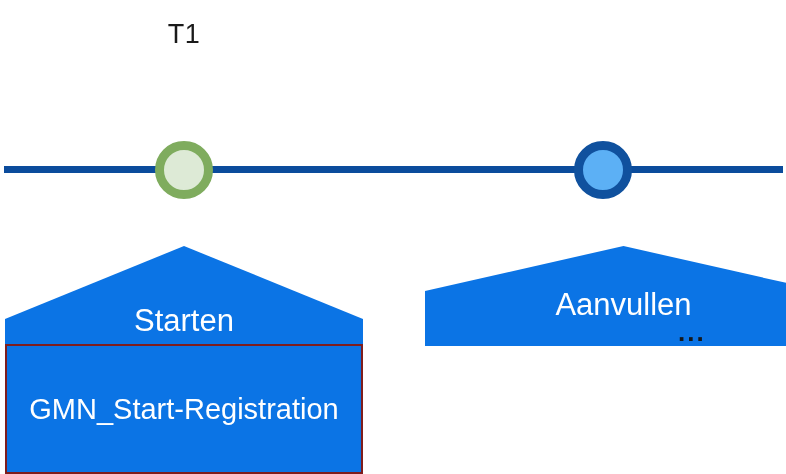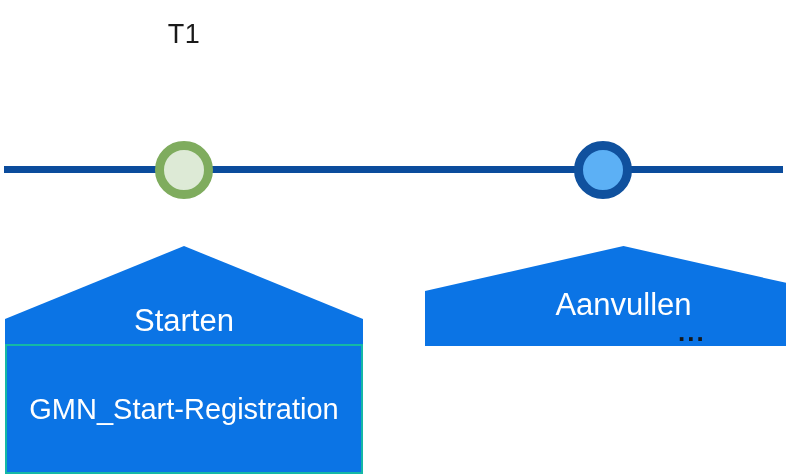--- a/index.html
+++ b/index.html
@@ -99,21 +99,21 @@
     letter-spacing: 2px;
     font-weight: bold;
   }
 
   .event-box {
     position: absolute;
     left: 0;
     width: 100%;
     box-sizing: border-box;
     background: #0B74E5;
-    border: 2px solid #14b8a6;
+    border: 2px solid #7f1d1d;
     display: flex;
     align-items: center;
     justify-content: center;
   }
   .event-box-text {
     color: #ffffff;
     font-size: 29px;
     line-height: 37px;
     text-align: center;
     padding: 0 4px;

